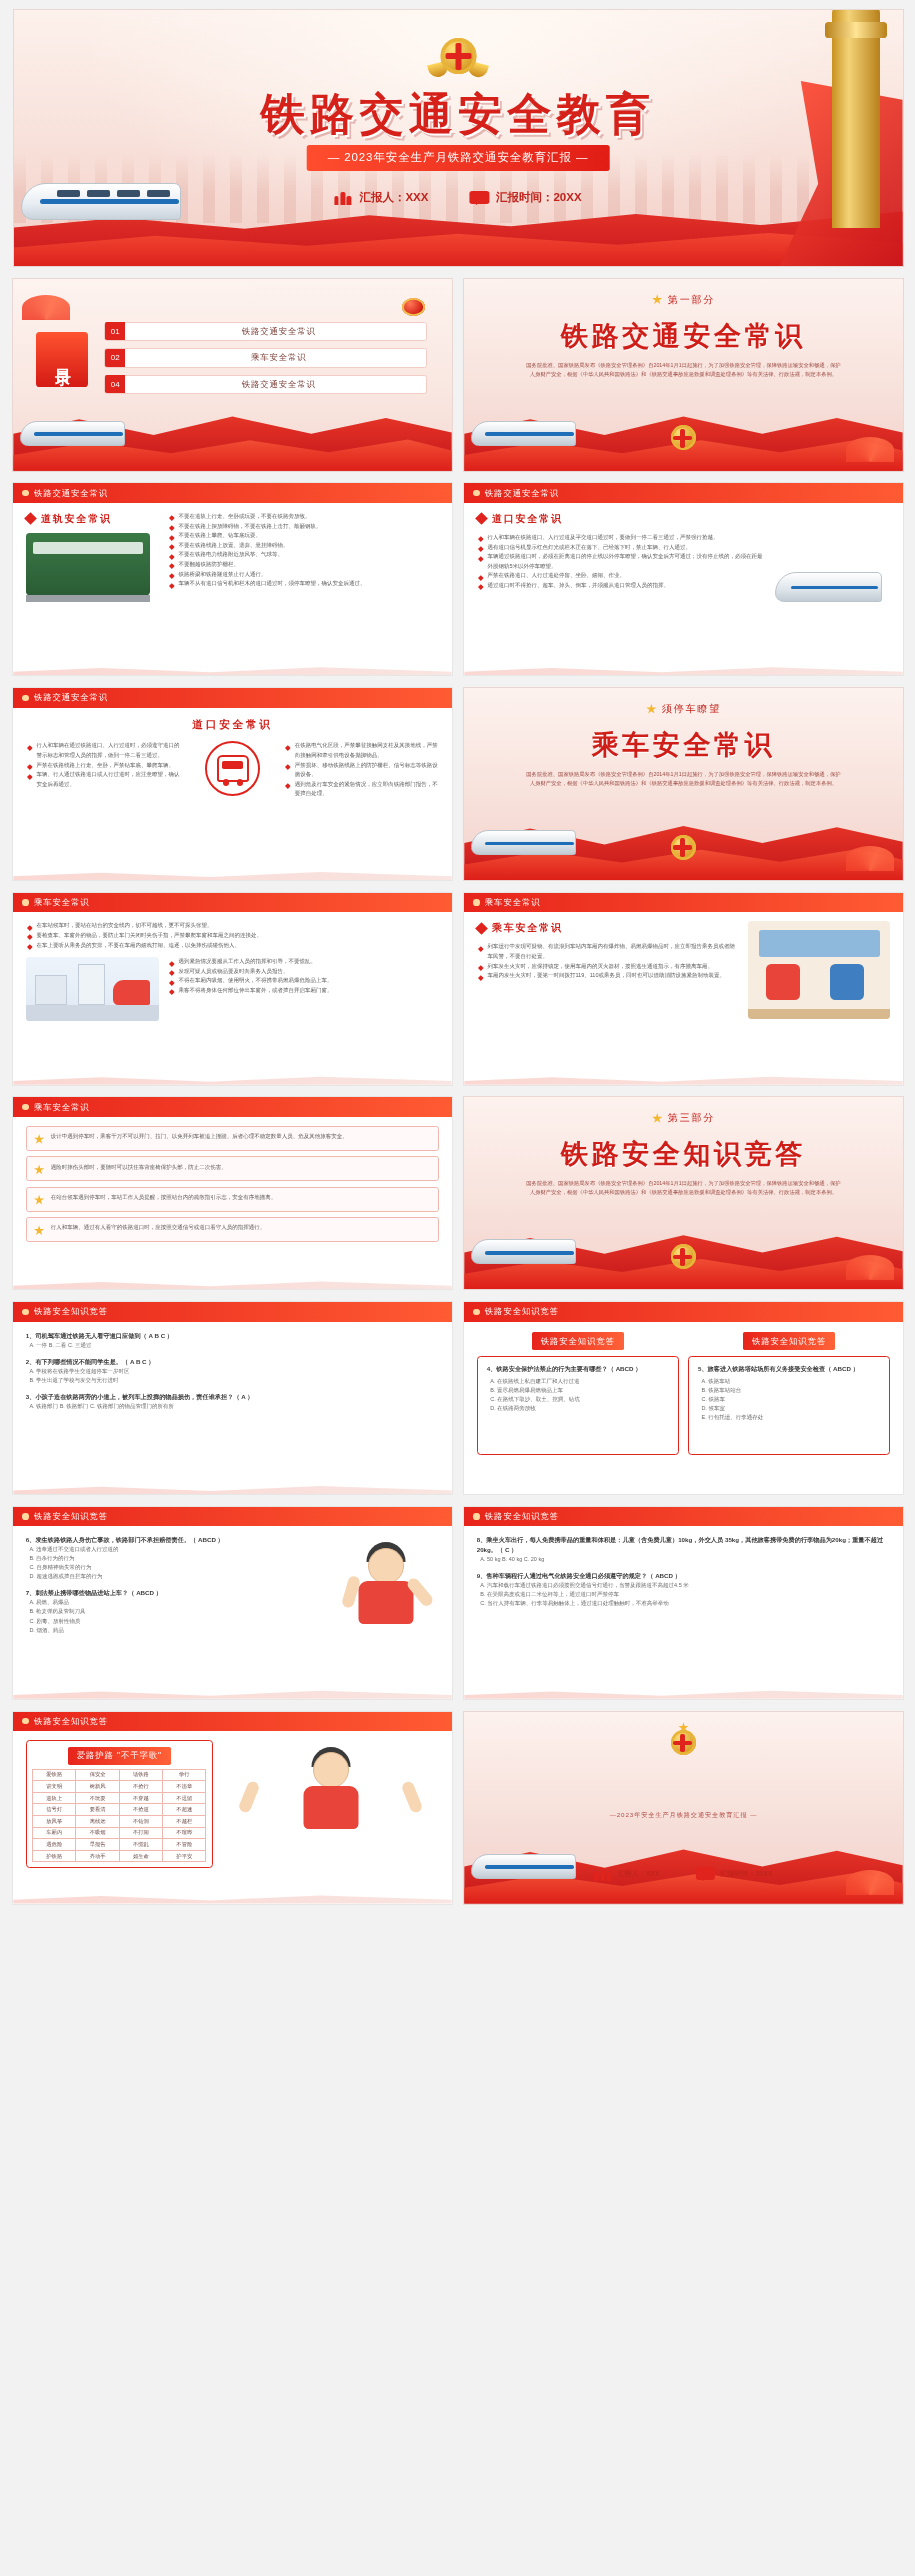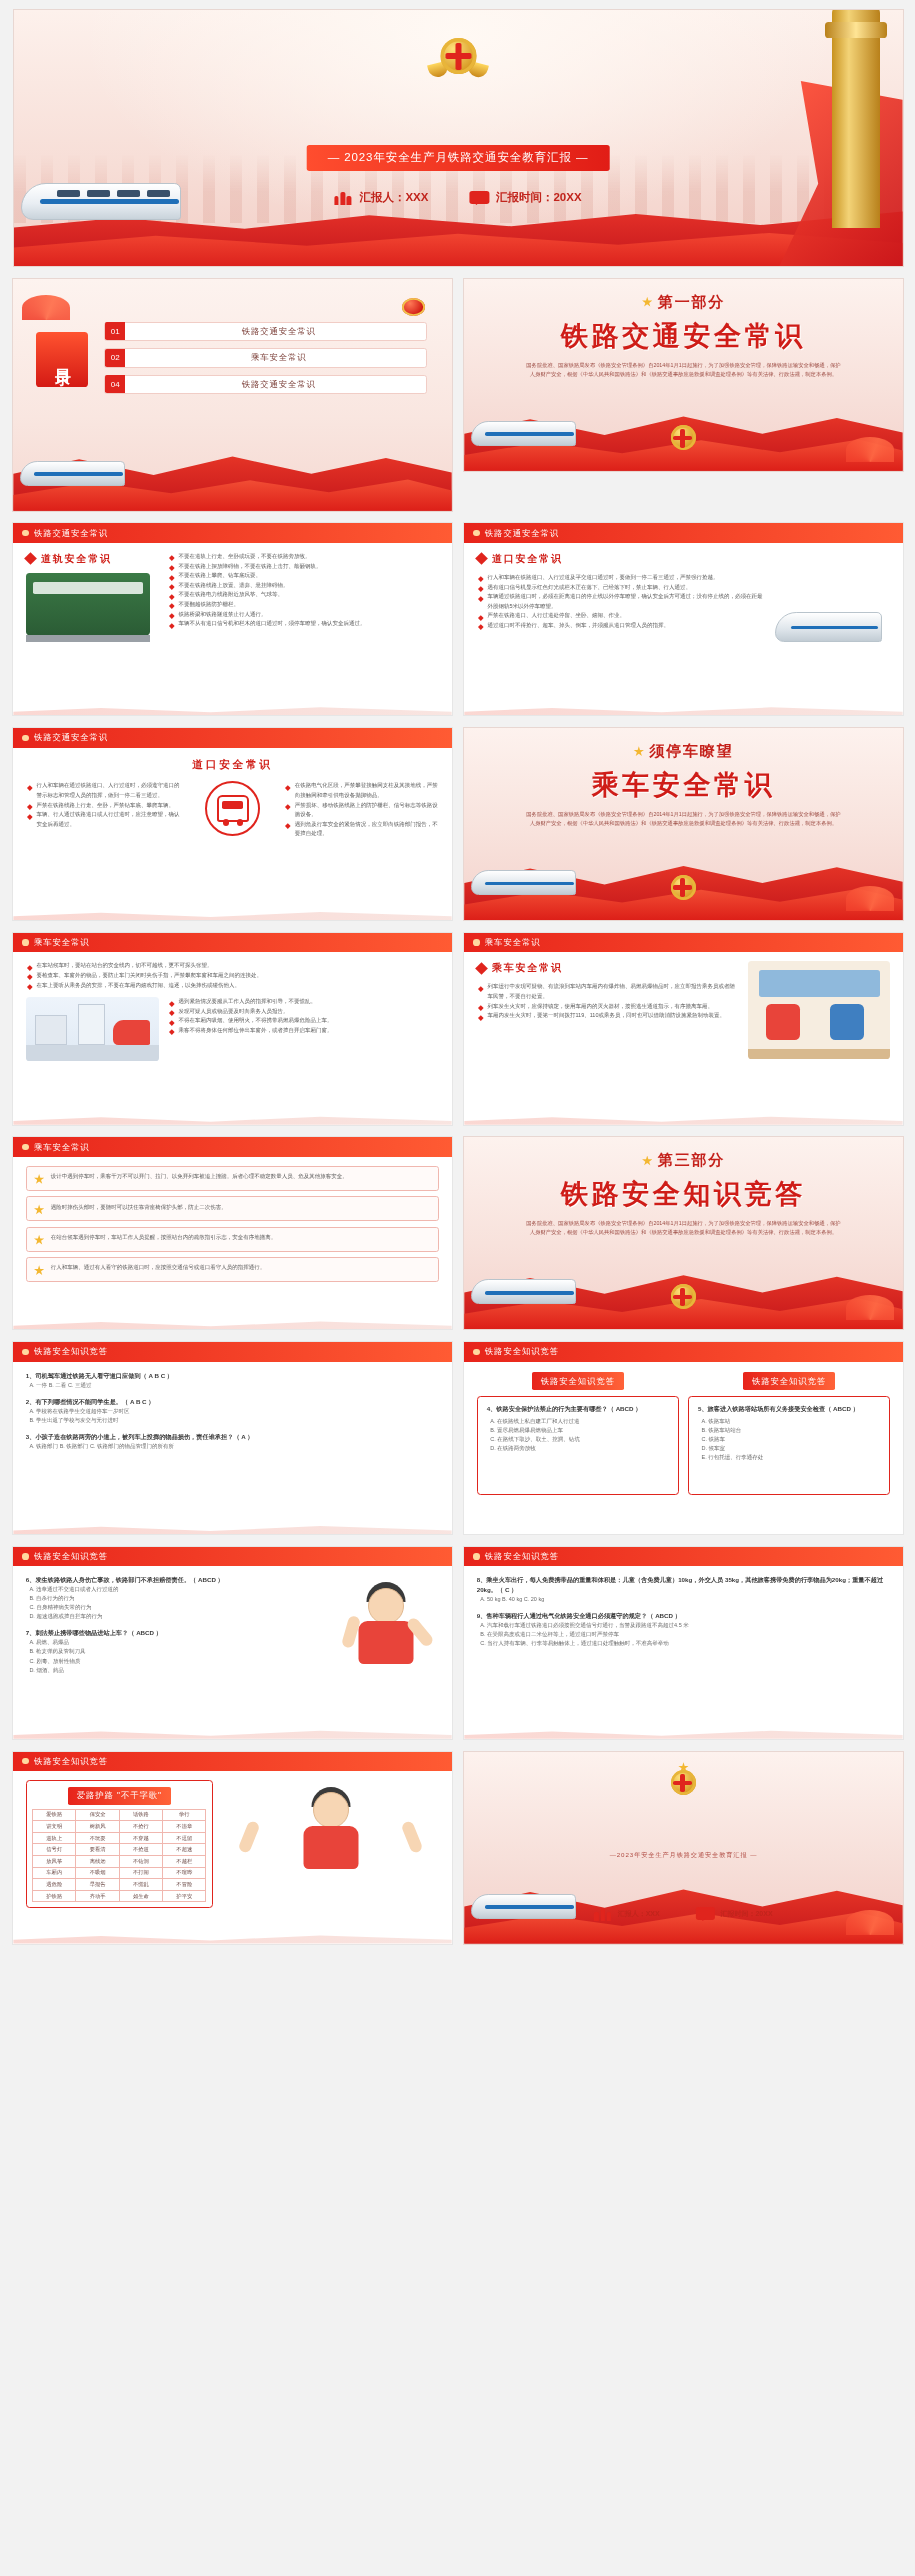--- a/index.html
+++ b/index.html
@@ -156,21 +156,21 @@
     background: linear-gradient(180deg,#ff6a45 0%,#df2018 100%);
     clip-path: polygon(0 66%, 18% 38%, 36% 62%, 54% 34%, 72% 60%, 90% 32%, 100% 56%, 100% 100%, 0 100%);
     opacity:.9;
   }
   .sec-badge {
     position:absolute; left:50%; transform:translateX(-50%); top:14px;
     display:flex; align-items:center; gap:5.3px; z-index:5;
   }
   .star { width:10.7px;height:10.7px;background:#f3b731;
     clip-path: polygon(50% 0,61% 35%,98% 35%,68% 57%,79% 91%,50% 70%,21% 91%,32% 57%,2% 35%,39% 35%); }
-  .sec-badge span { font-size:15px; color:#c4201a; font-weight:bold; letter-spacing:1.8px;}
+  .sec-badge span { font-size:10px; color:#c4201a; font-weight:normal; letter-spacing:1.8px;}
   .sec-title {
     position:absolute; left:0; right:0; top:39px; text-align:center; z-index:5;
     font-size:27px; font-weight:bold; color:#cf1d18; letter-spacing:3.6px;
     font-family:"Liberation Serif", serif;
     text-shadow:0.9px 0.9px 0 #fff;
   }
   .sec-para {
     position:absolute; left:14%; right:14%; top:82px; z-index:5;
     font-size:5.3px; line-height:1.7; color:#9b4a42; text-align:center;
   }
@@ -191,21 +191,21 @@
     box-shadow: 0 0 0 1.8px #f0c24a inset;
   }
   .fan {
     position:absolute; width:48px;height:25px;
     background: conic-gradient(from 200deg at 50% 100%, #e8241b, #ff6a45, #e8241b);
     border-radius: 48px 48px 0 0 / 25px 25px 0 0;
     opacity:.9;
   }
 
   
-  .toc { position:relative; width:100%; height:234px; overflow:hidden;
+  .toc { position:relative; width:100%; height:194px; overflow:hidden;
     background: linear-gradient(180deg,#fdf3ef 0%, #f9e6e0 60%, #f5d8d1 100%); border:0.9px solid #e8d7d2;}
   .toc-badge {
     position:absolute; left:23px; top:53px; width:52px; height:55px;
     background: linear-gradient(180deg,#ff5330,#d41a14); border-radius:3.6px;
     color:#fff; display:flex; align-items:center; justify-content:center;
     font-size:16px; font-weight:bold; letter-spacing:2.7px; writing-mode:vertical-rl;
   }
   .toc-list { position:absolute; left:91px; top:43px; right:25px; }
   .toc-item {
     display:flex; align-items:center; gap:7px; height:19.5px; margin-bottom:7px;
@@ -308,20 +308,21 @@
     <div class="hero-red-wave2"></div>
 
     <div class="emblem">
       <div class="wing-l"></div>
         <div class="wing-r"></div>
       <div class="gear"></div>
         <div class="cross-v"></div>
         <div class="cross-h"></div>
     </div>
 
+    <div class="hero-title">铁路交通安全教育</div>
     <div class="hero-sub">— 2023年安全生产月铁路交通安全教育汇报 —</div>
 
     <div class="hero-meta">
       <div class="mi">
         <span class="mi-icon">
             <i></i>
             <i></i>
             <i></i>
           </span>
         <span>汇报人：XXX</span>

